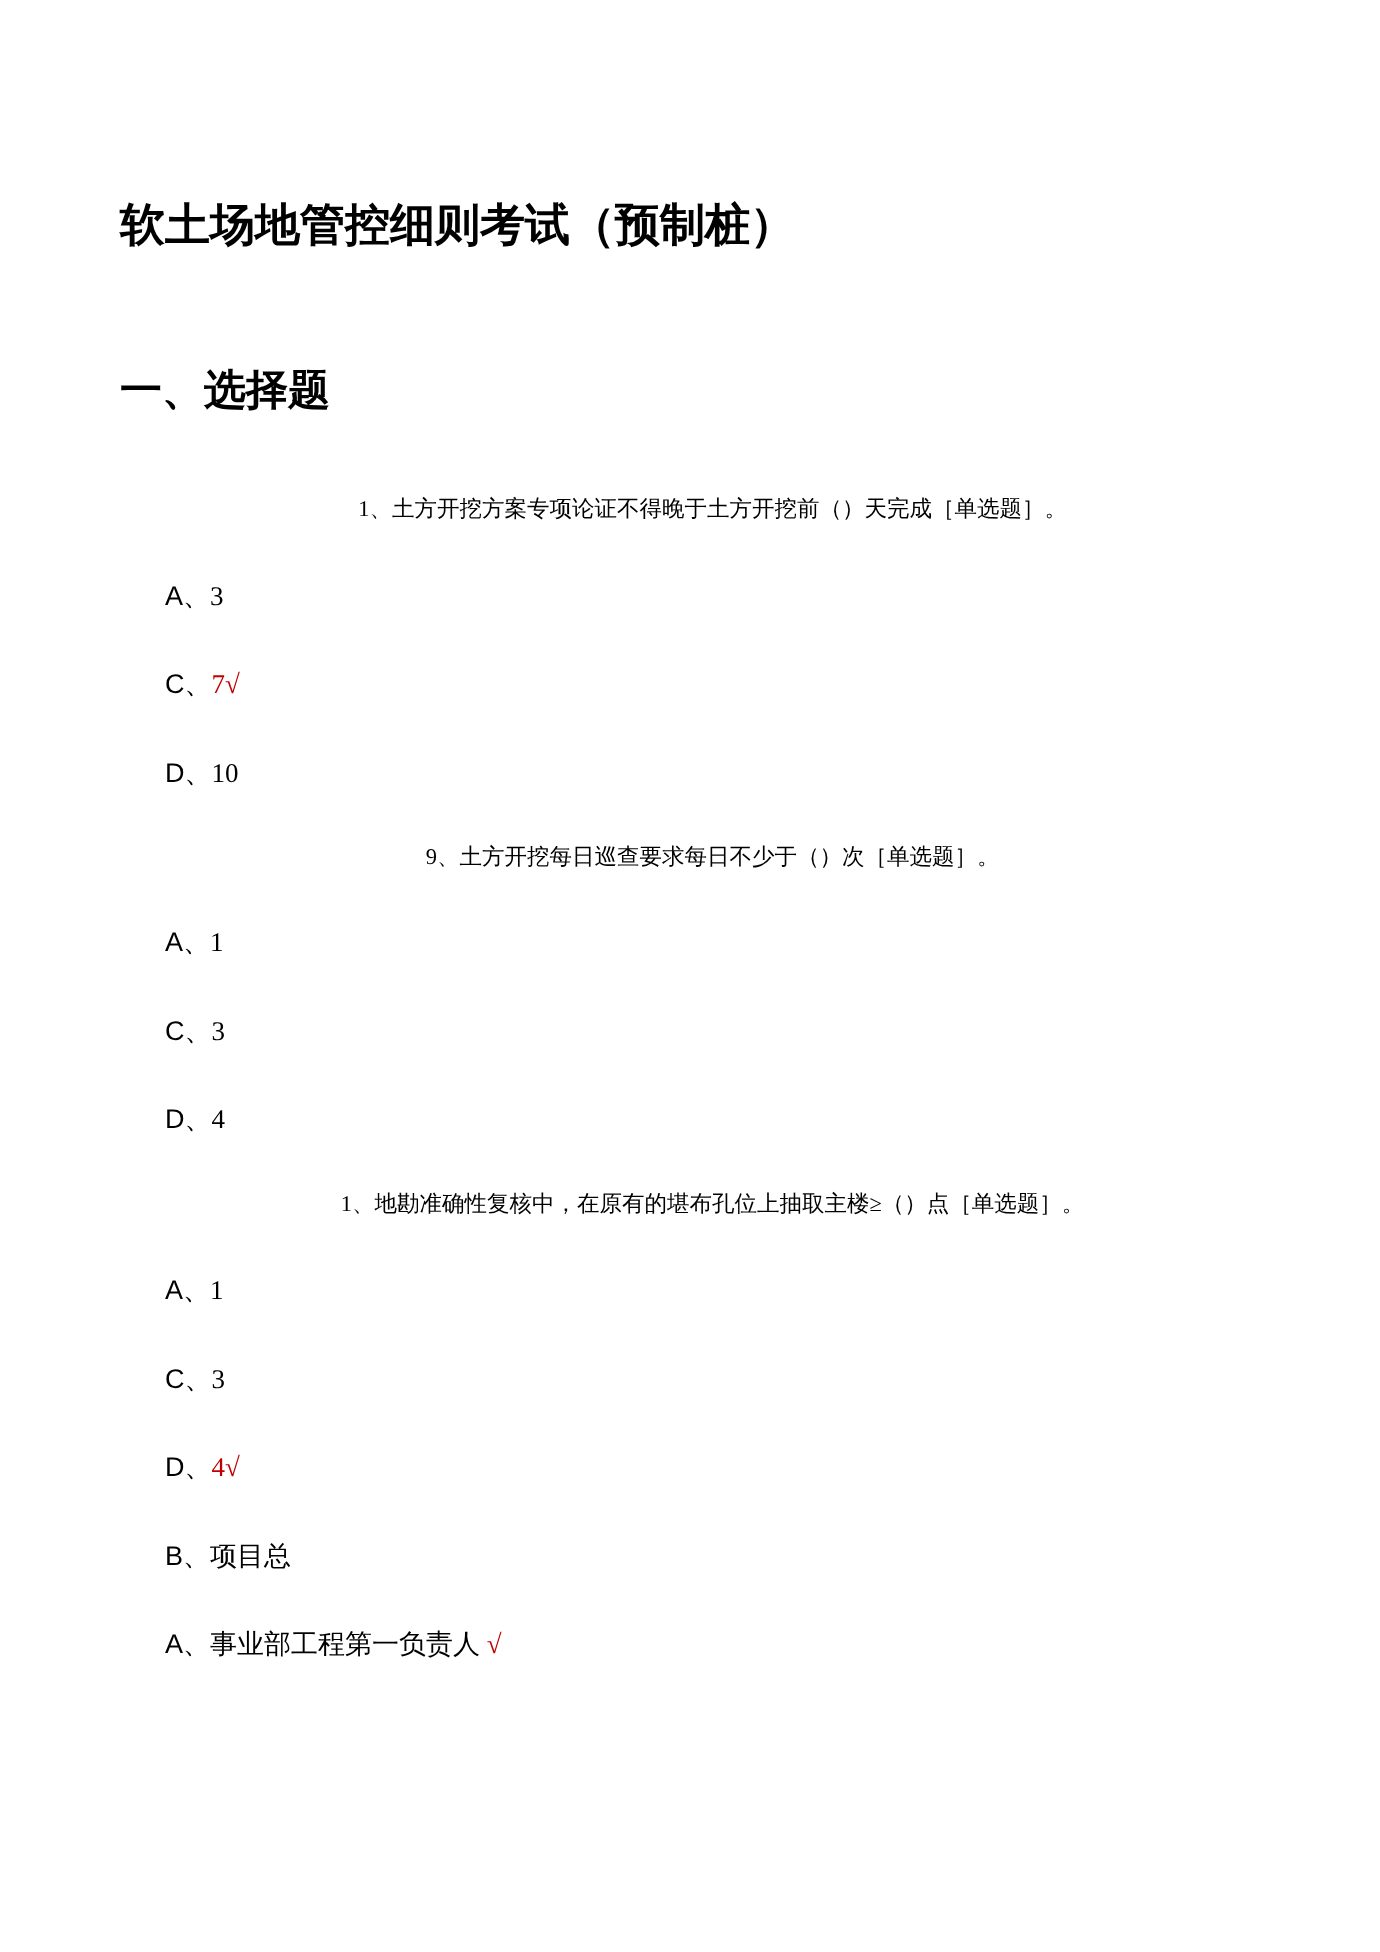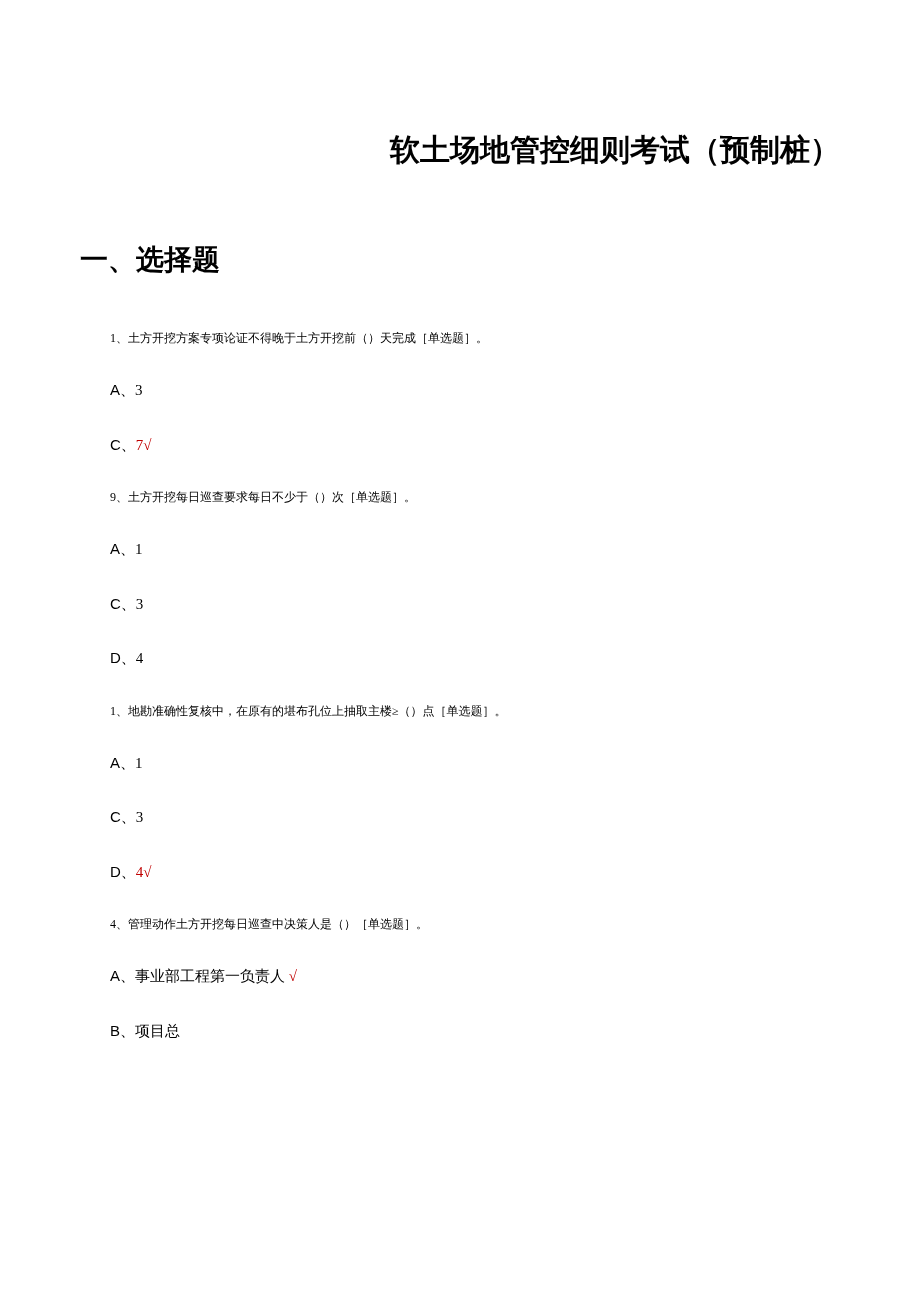--- a/index.html
+++ b/index.html
@@ -9,42 +9,43 @@
     }
     body {
       background: #ffffff;
       font-family: "SimSun", "宋体", serif;
       width: 920px;
       height: 1301px;
       padding: 130px 80px 60px 80px;
       color: #000;
     }
     .title {
-      text-align: right;
+      text-align: left;
       font-size: 30px;
       font-weight: bold;
       margin-bottom: 70px;
       font-family: "SimHei", "黑体", sans-serif;
     }
     .section-heading {
       font-size: 28px;
       font-weight: bold;
       margin-bottom: 50px;
       font-family: "SimHei", "黑体", sans-serif;
     }
     .content {
       padding-left: 30px;
     }
     .question {
-      font-size: 12px;
+      font-size: 15px;
       margin-bottom: 32px;
       line-height: 1.5;
+      text-align: center;
     }
     .option {
-      font-size: 15px;
+      font-size: 18px;
       margin-bottom: 32px;
       line-height: 1.5;
     }
     .option-prefix {
       font-family: Arial, sans-serif;
     }
     .check {
       color: #c00000;
     }
   </style>
@@ -53,28 +54,28 @@
 
 <div class="title">软土场地管控细则考试（预制桩）</div>
 
 <div class="section-heading">一、选择题</div>
 
 <div class="content">
 
   <div class="question">1、土方开挖方案专项论证不得晚于土方开挖前（）天完成［单选题］。</div>
   <div class="option"><span class="option-prefix">A、</span><span>3</span></div>
   <div class="option"><span class="option-prefix">C、</span><span class="check">7</span><span class="check">√</span></div>
+  <div class="option"><span class="option-prefix">D、</span><span>10</span></div>
 
   <div class="question">9、土方开挖每日巡查要求每日不少于（）次［单选题］。</div>
   <div class="option"><span class="option-prefix">A、</span><span>1</span></div>
   <div class="option"><span class="option-prefix">C、</span><span>3</span></div>
   <div class="option"><span class="option-prefix">D、</span><span>4</span></div>
 
   <div class="question">1、地勘准确性复核中，在原有的堪布孔位上抽取主楼≥（）点［单选题］。</div>
   <div class="option"><span class="option-prefix">A、</span><span>1</span></div>
   <div class="option"><span class="option-prefix">C、</span><span>3</span></div>
   <div class="option"><span class="option-prefix">D、</span><span class="check">4</span><span class="check">√</span></div>
 
-  <div class="question">4、管理动作土方开挖每日巡查中决策人是（）［单选题］。</div>
+  <div class="option"><span class="option-prefix">B、</span><span>项目总</span></div>
   <div class="option"><span class="option-prefix">A、</span><span>事业部工程第一负责人</span> <span class="check">√</span></div>
-  <div class="option"><span class="option-prefix">B、</span><span>项目总</span></div>
 
 </div>
 
 </body></html>

